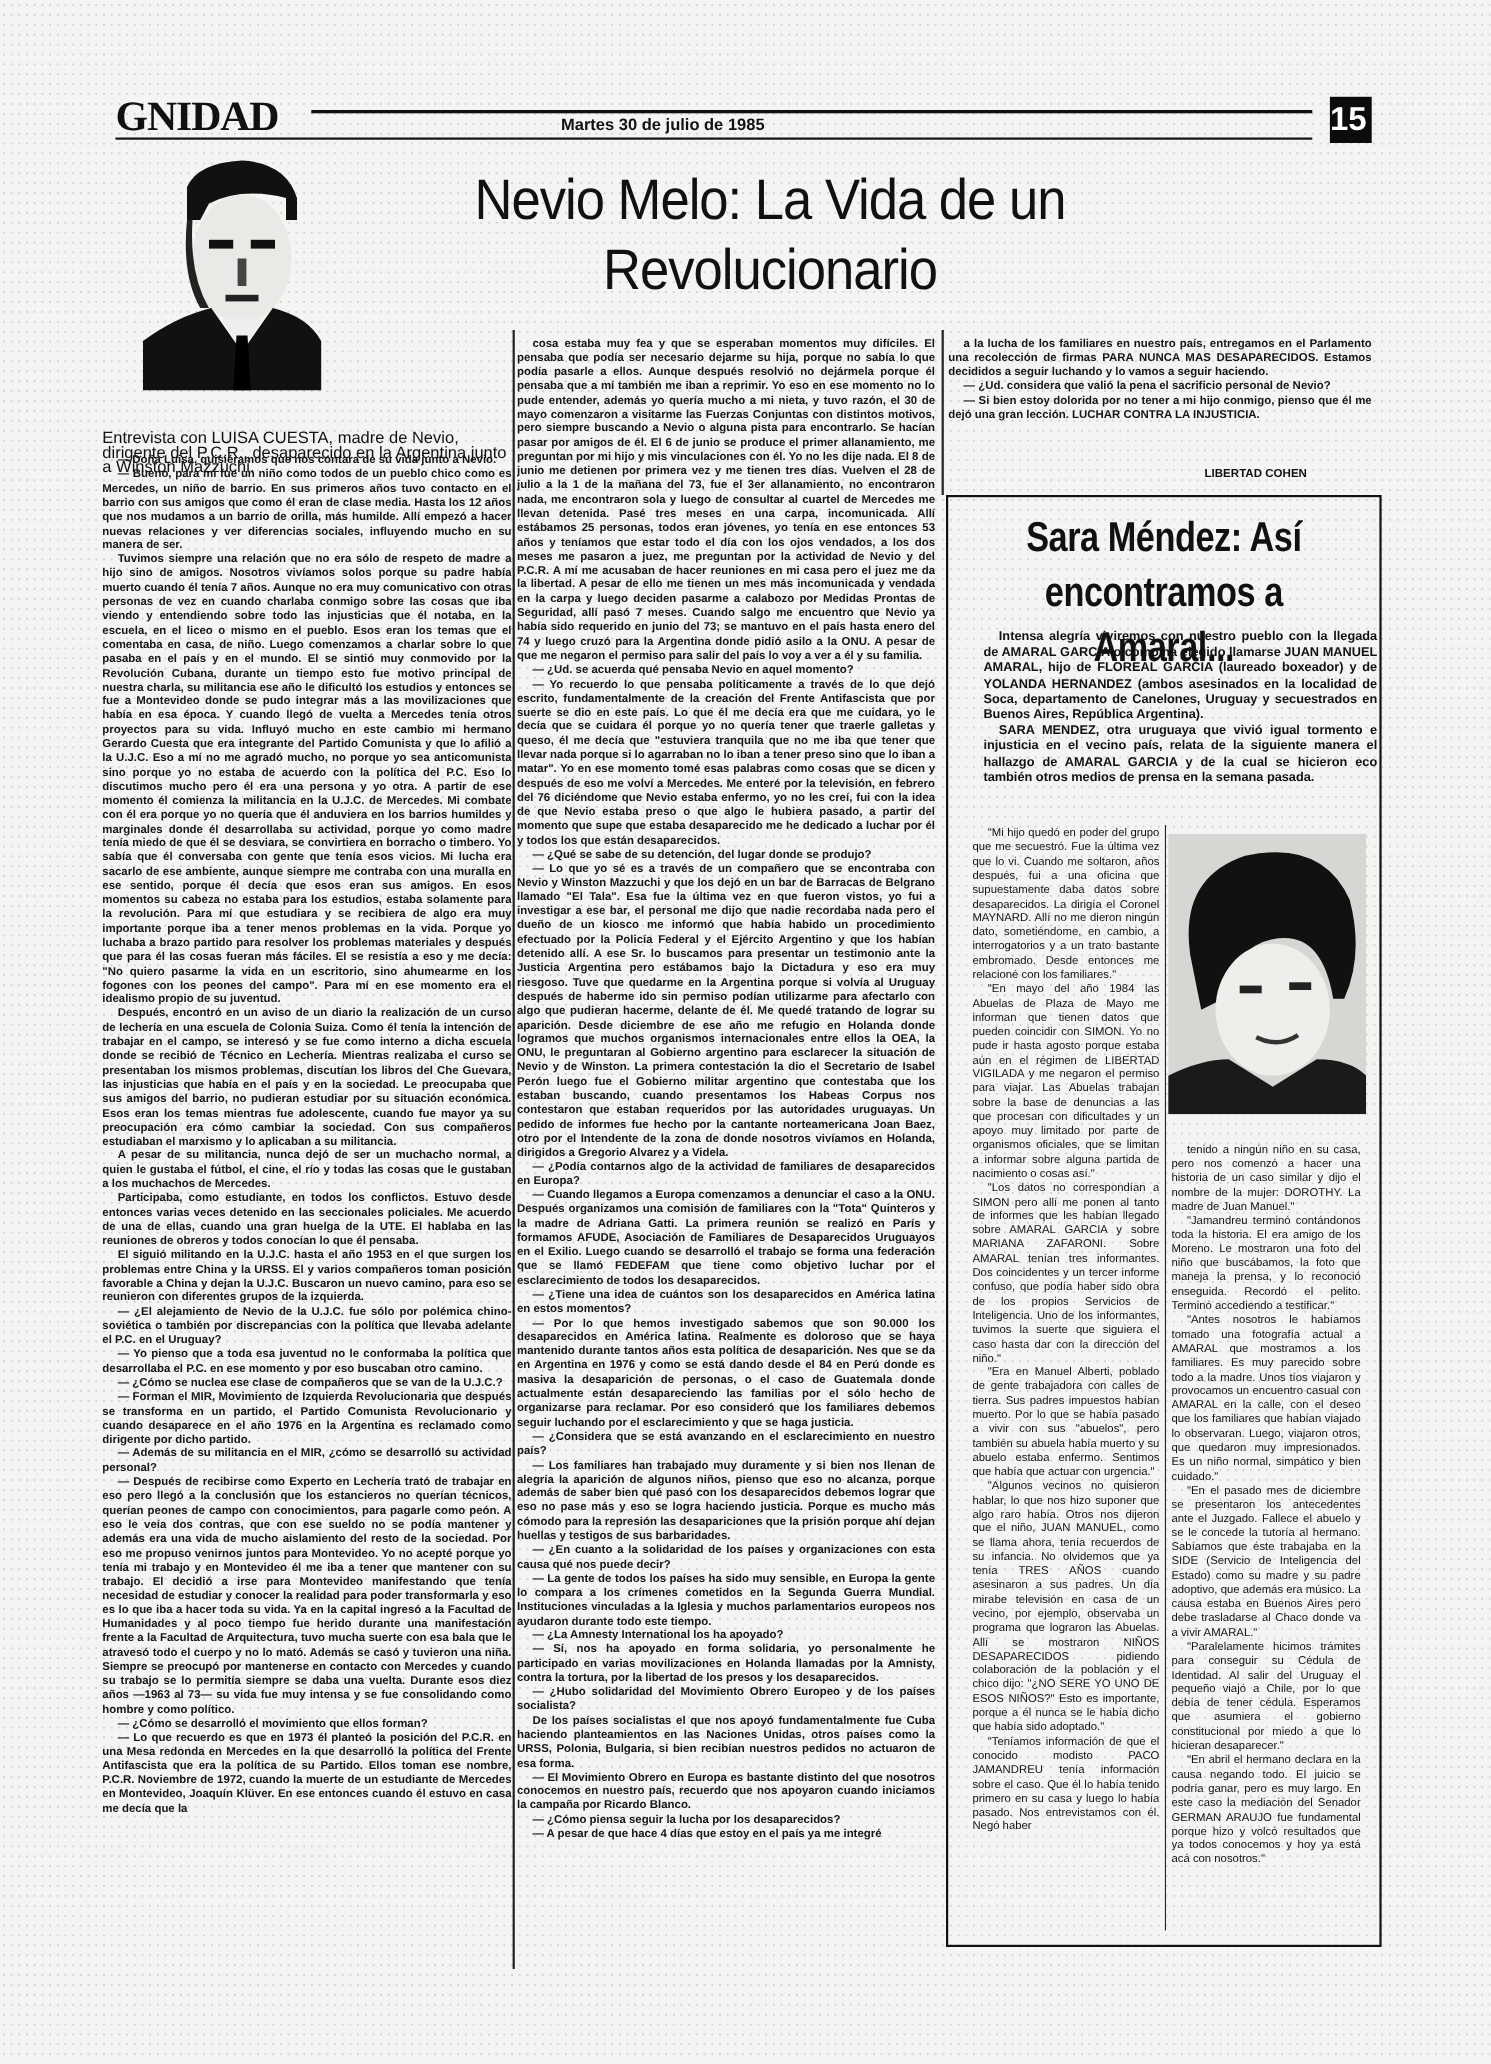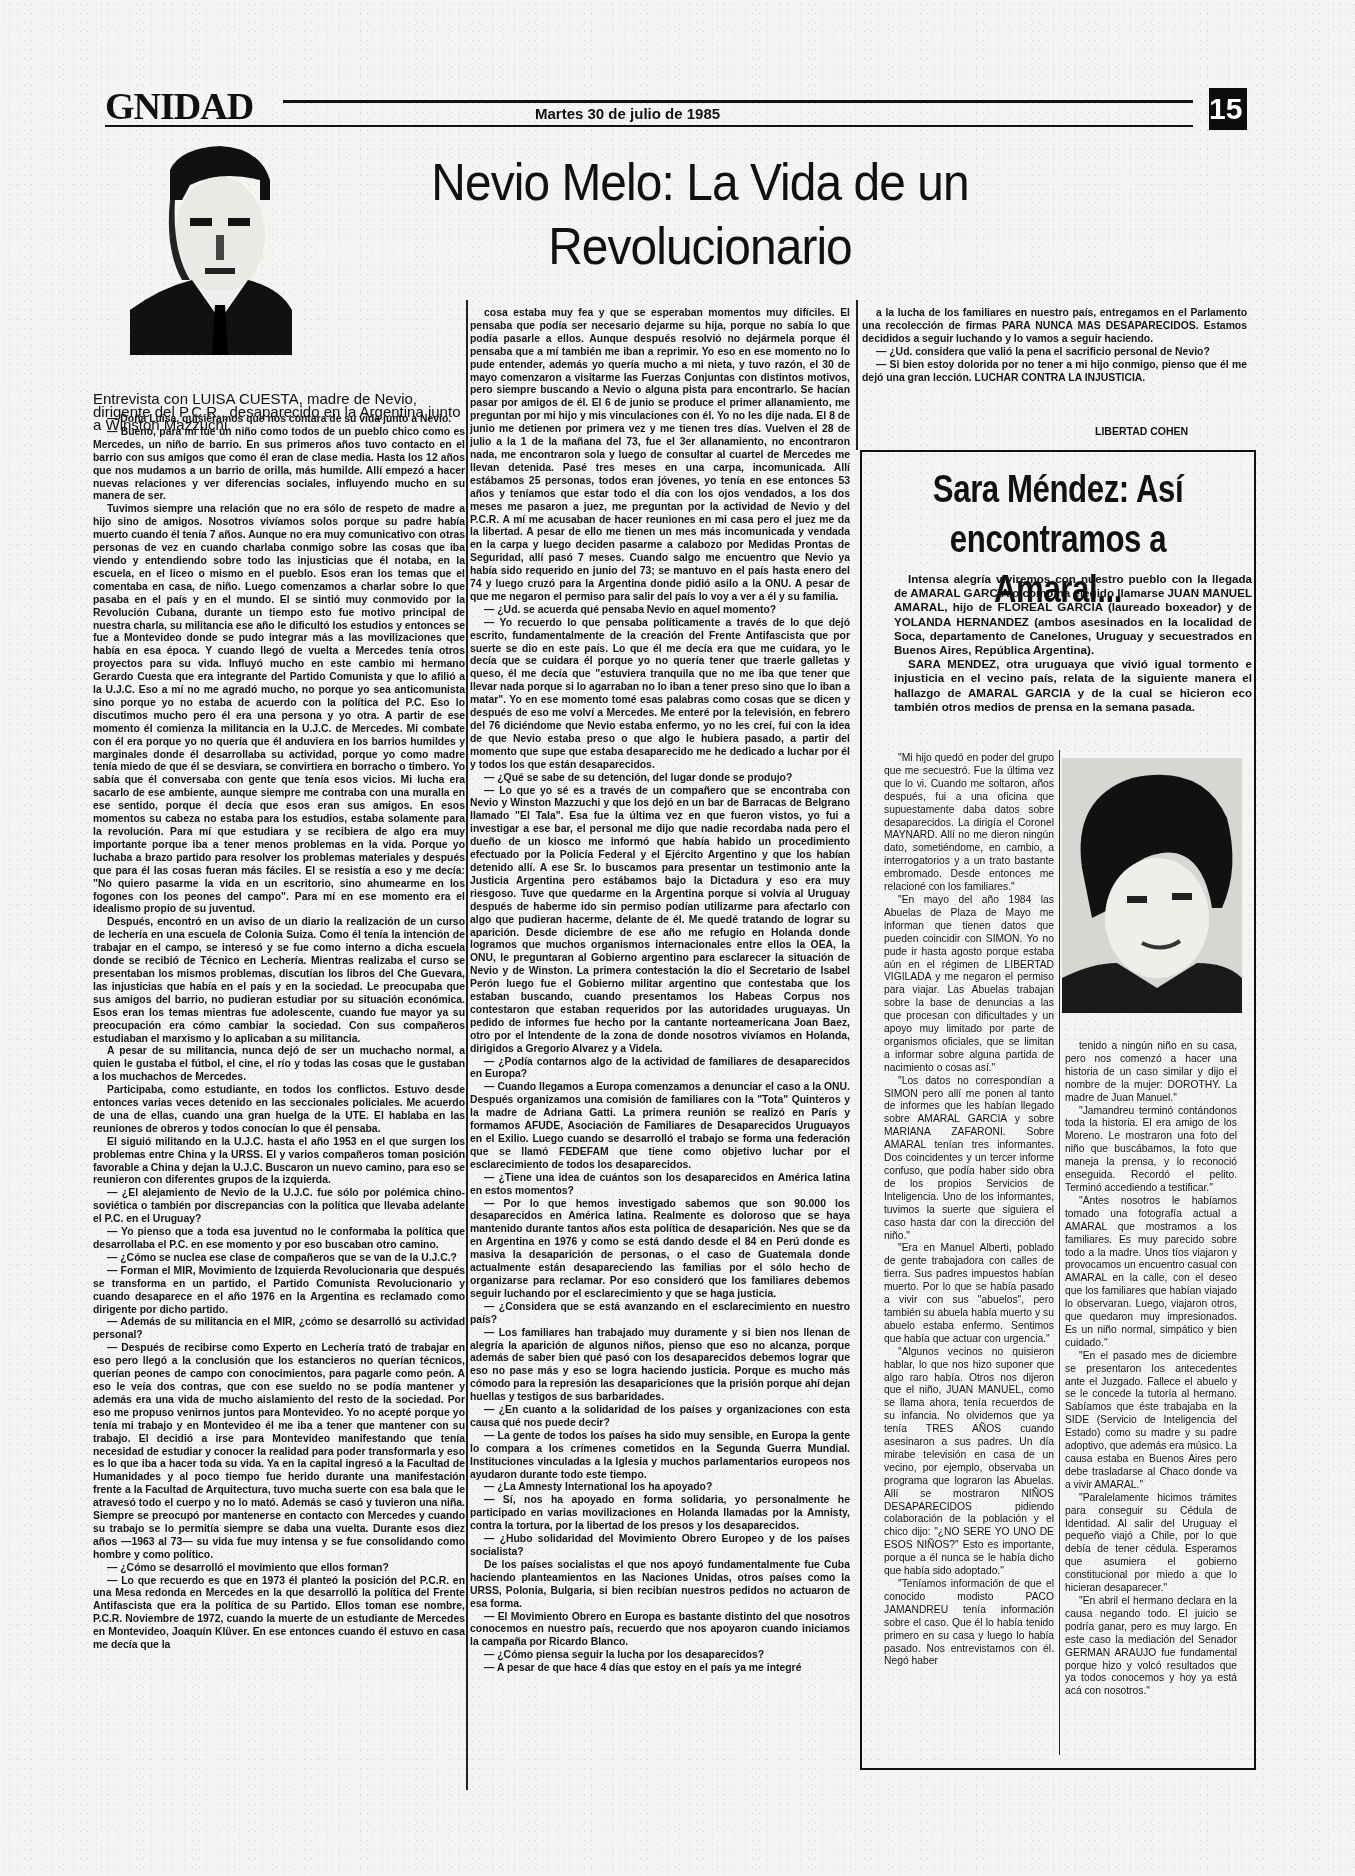--- a/index.html
+++ b/index.html
@@ -19,21 +19,21 @@
   }
   .masthead { position: absolute; left: 105px; top: 88px; width: 1150px; height: 46px; }
   .masthead .logo {
     position: absolute; left: 0; top: -4px;
     font-family: "Liberation Serif", serif; font-weight: bold; font-size: 38px;
     letter-spacing: -1px; color: #111;
   }
   .masthead .rule-top { position: absolute; left: 178px; right: 62px; top: 12px; border-top: 3px solid #111; }
   .masthead .rule-bot { position: absolute; left: 0; right: 62px; top: 37px; border-top: 2px solid #111; }
   .masthead .date {
-    position: absolute; left: 430px; top: 17px; font-weight: bold; font-size: 15px; color: #111;
+    position: absolute; left: 405px; top: 17px; font-weight: bold; font-size: 15px; color: #111;
   }
   .masthead .page-num {
     position: absolute; right: 8px; top: 0; width: 38px; height: 42px; background: #0c0c0c;
     color: #fff; font-weight: bold; font-size: 30px; text-align: left; line-height: 42px; margin-left: 24px;
   }
   .headline {
     position: absolute; left: 330px; top: 150px; width: 740px; text-align: center;
     font-family: "Liberation Sans", sans-serif; font-size: 52px; line-height: 64px; color: #111;
     letter-spacing: -1px; transform: scaleX(0.92); transform-origin: center top;
   }

